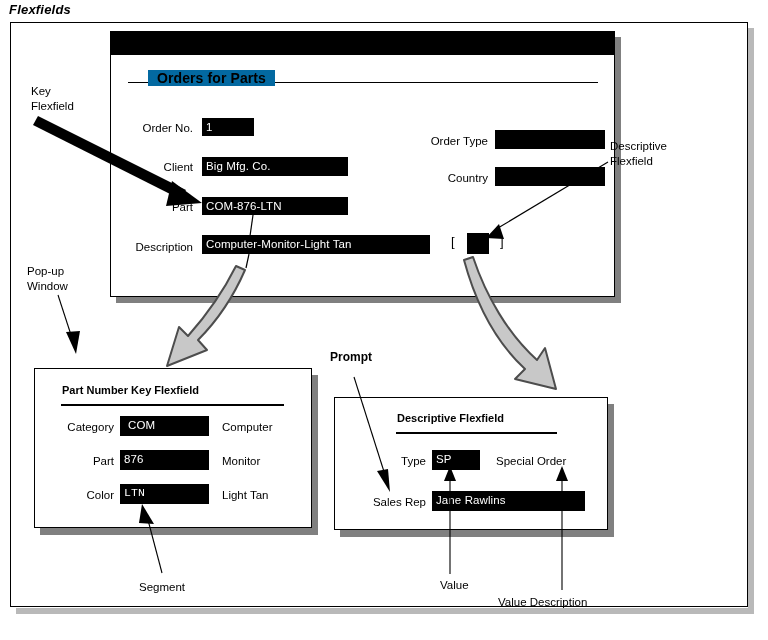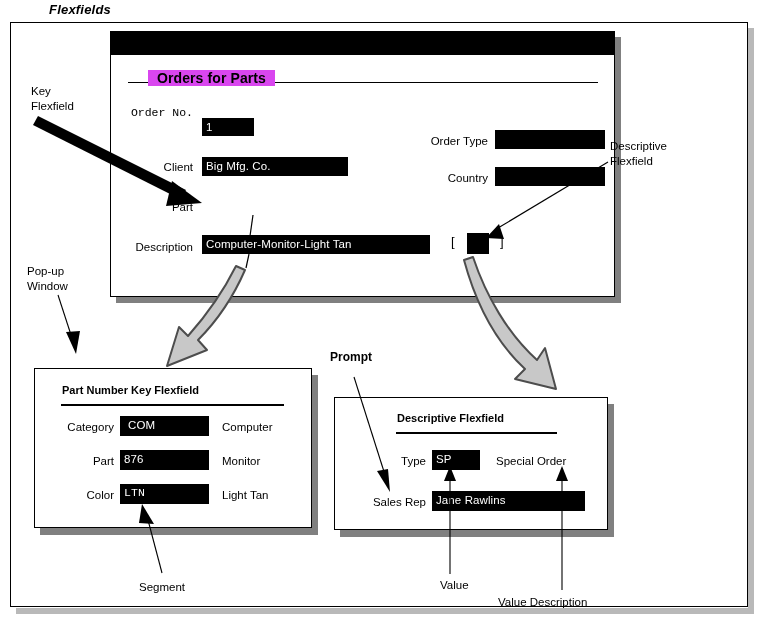--- a/index.html
+++ b/index.html
@@ -3,40 +3,40 @@
 <meta charset="utf-8">
 <style>
   html,body{margin:0;padding:0;background:#ffffff;}
   body{width:768px;height:640px;overflow:hidden;
        font-family:"Liberation Sans","DejaVu Sans",sans-serif;color:#000;}
 
   #root{position:relative;width:768px;height:640px;}
 
   
   .caption{position:absolute;left:9px;top:2px;font-size:13px;font-weight:bold;
-           font-style:italic;letter-spacing:.2px;margin-left:40px;}
+           font-style:italic;letter-spacing:.2px;}
 
   
   .outer-frame{position:absolute;left:10px;top:22px;width:738px;height:585px;
                border:1px solid #000;background:#fff;box-sizing:border-box;}
   .outer-shadow{position:absolute;left:16px;top:608px;width:738px;height:6px;
                 background:#b9b9b9;}
   .outer-shadow-r{position:absolute;left:748px;top:28px;width:6px;height:586px;
                   background:#b9b9b9;}
 
   
   .main-win{position:absolute;left:110px;top:31px;width:505px;height:266px;
             border:1px solid #000;background:#fff;box-sizing:border-box;}
   .main-win-shadow{position:absolute;left:116px;top:37px;width:505px;height:266px;
                    background:#808080;}
   .titlebar{position:absolute;left:0;top:0;width:100%;height:23px;background:#000;}
 
   
   .group-rule{position:absolute;left:128px;top:82px;width:470px;height:1px;background:#000;}
-  .group-title{position:absolute;left:148px;top:70px;background:#d946ef;padding:0 9px;
+  .group-title{position:absolute;left:148px;top:70px;background:#0369a1;padding:0 9px;
                font-size:14px;font-weight:bold;letter-spacing:.1px;white-space:nowrap;}
 
   
   .lbl{position:absolute;font-size:11.5px;white-space:nowrap;text-align:right;}
   .fld{position:absolute;background:#000;color:#fff;font-size:11.5px;
        line-height:16px;padding:1px 3px 1px 4px;box-sizing:border-box;
        white-space:nowrap;overflow:hidden;letter-spacing:.1px;}
 
   
   .brk{position:absolute;font-size:13px;}
@@ -66,27 +66,28 @@
   <div class="outer-frame"></div>
 
   <div class="main-win-shadow"></div>
   <div class="main-win">
     <div class="titlebar"></div>
   </div>
 
   <div class="group-rule"></div>
   <div class="group-title">Orders for Parts</div>
 
-  <div class="lbl" style="left:110px;top:106px;width:83px;font-family:Liberation Mono, monospace;">Order No.</div>
+  <div class="lbl" style="left:110px;top:122px;width:83px;">Order No.</div>
   <div class="fld" style="left:202px;top:118px;width:52px;height:18px;">1</div>
 
   <div class="lbl" style="left:110px;top:161px;width:83px;">Client</div>
   <div class="fld" style="left:202px;top:157px;width:146px;height:19px;">Big Mfg. Co.</div>
 
   <div class="lbl" style="left:110px;top:201px;width:83px;">Part</div>
+  <div class="fld" style="left:202px;top:197px;width:146px;height:18px;">COM-876-LTN</div>
 
   <div class="lbl" style="left:100px;top:241px;width:93px;">Description</div>
   <div class="fld" style="left:202px;top:235px;width:228px;height:19px;">Computer-Monitor-Light Tan</div>
 
   <div class="lbl" style="left:400px;top:135px;width:88px;">Order Type</div>
   <div class="fld" style="left:495px;top:130px;width:110px;height:19px;"></div>
 
   <div class="lbl" style="left:400px;top:172px;width:88px;">Country</div>
   <div class="fld" style="left:495px;top:167px;width:110px;height:19px;"></div>
 

